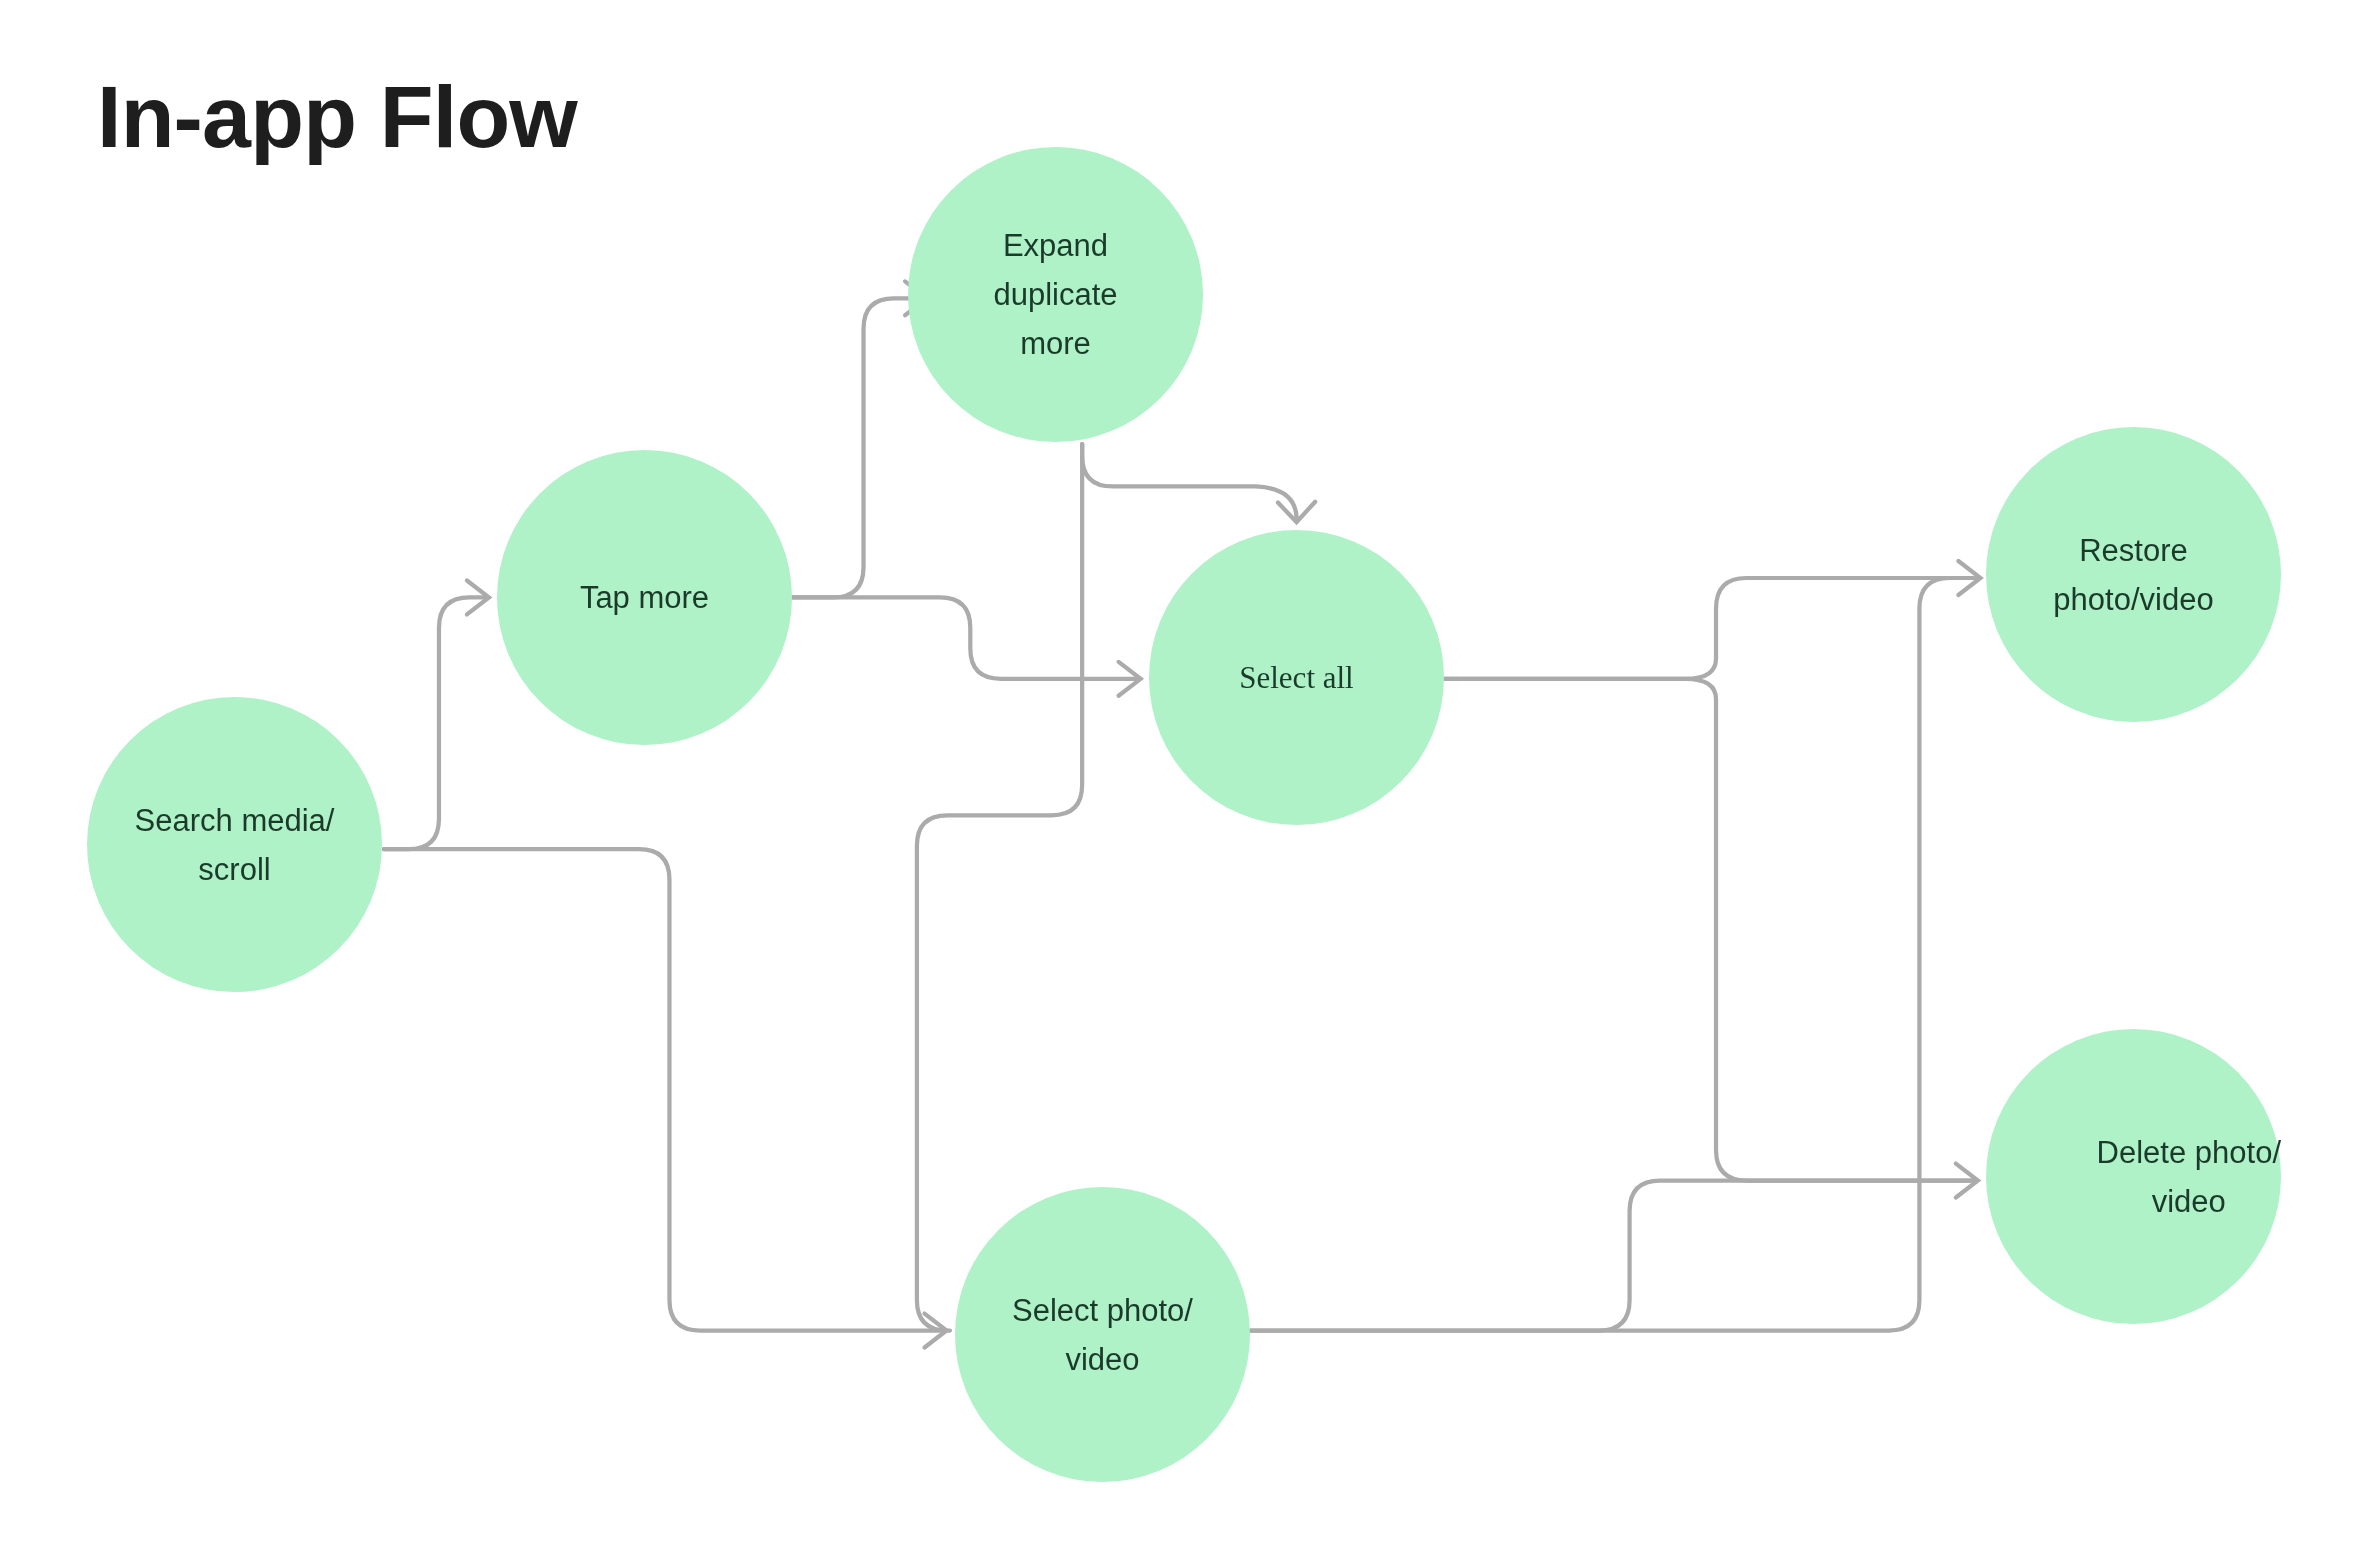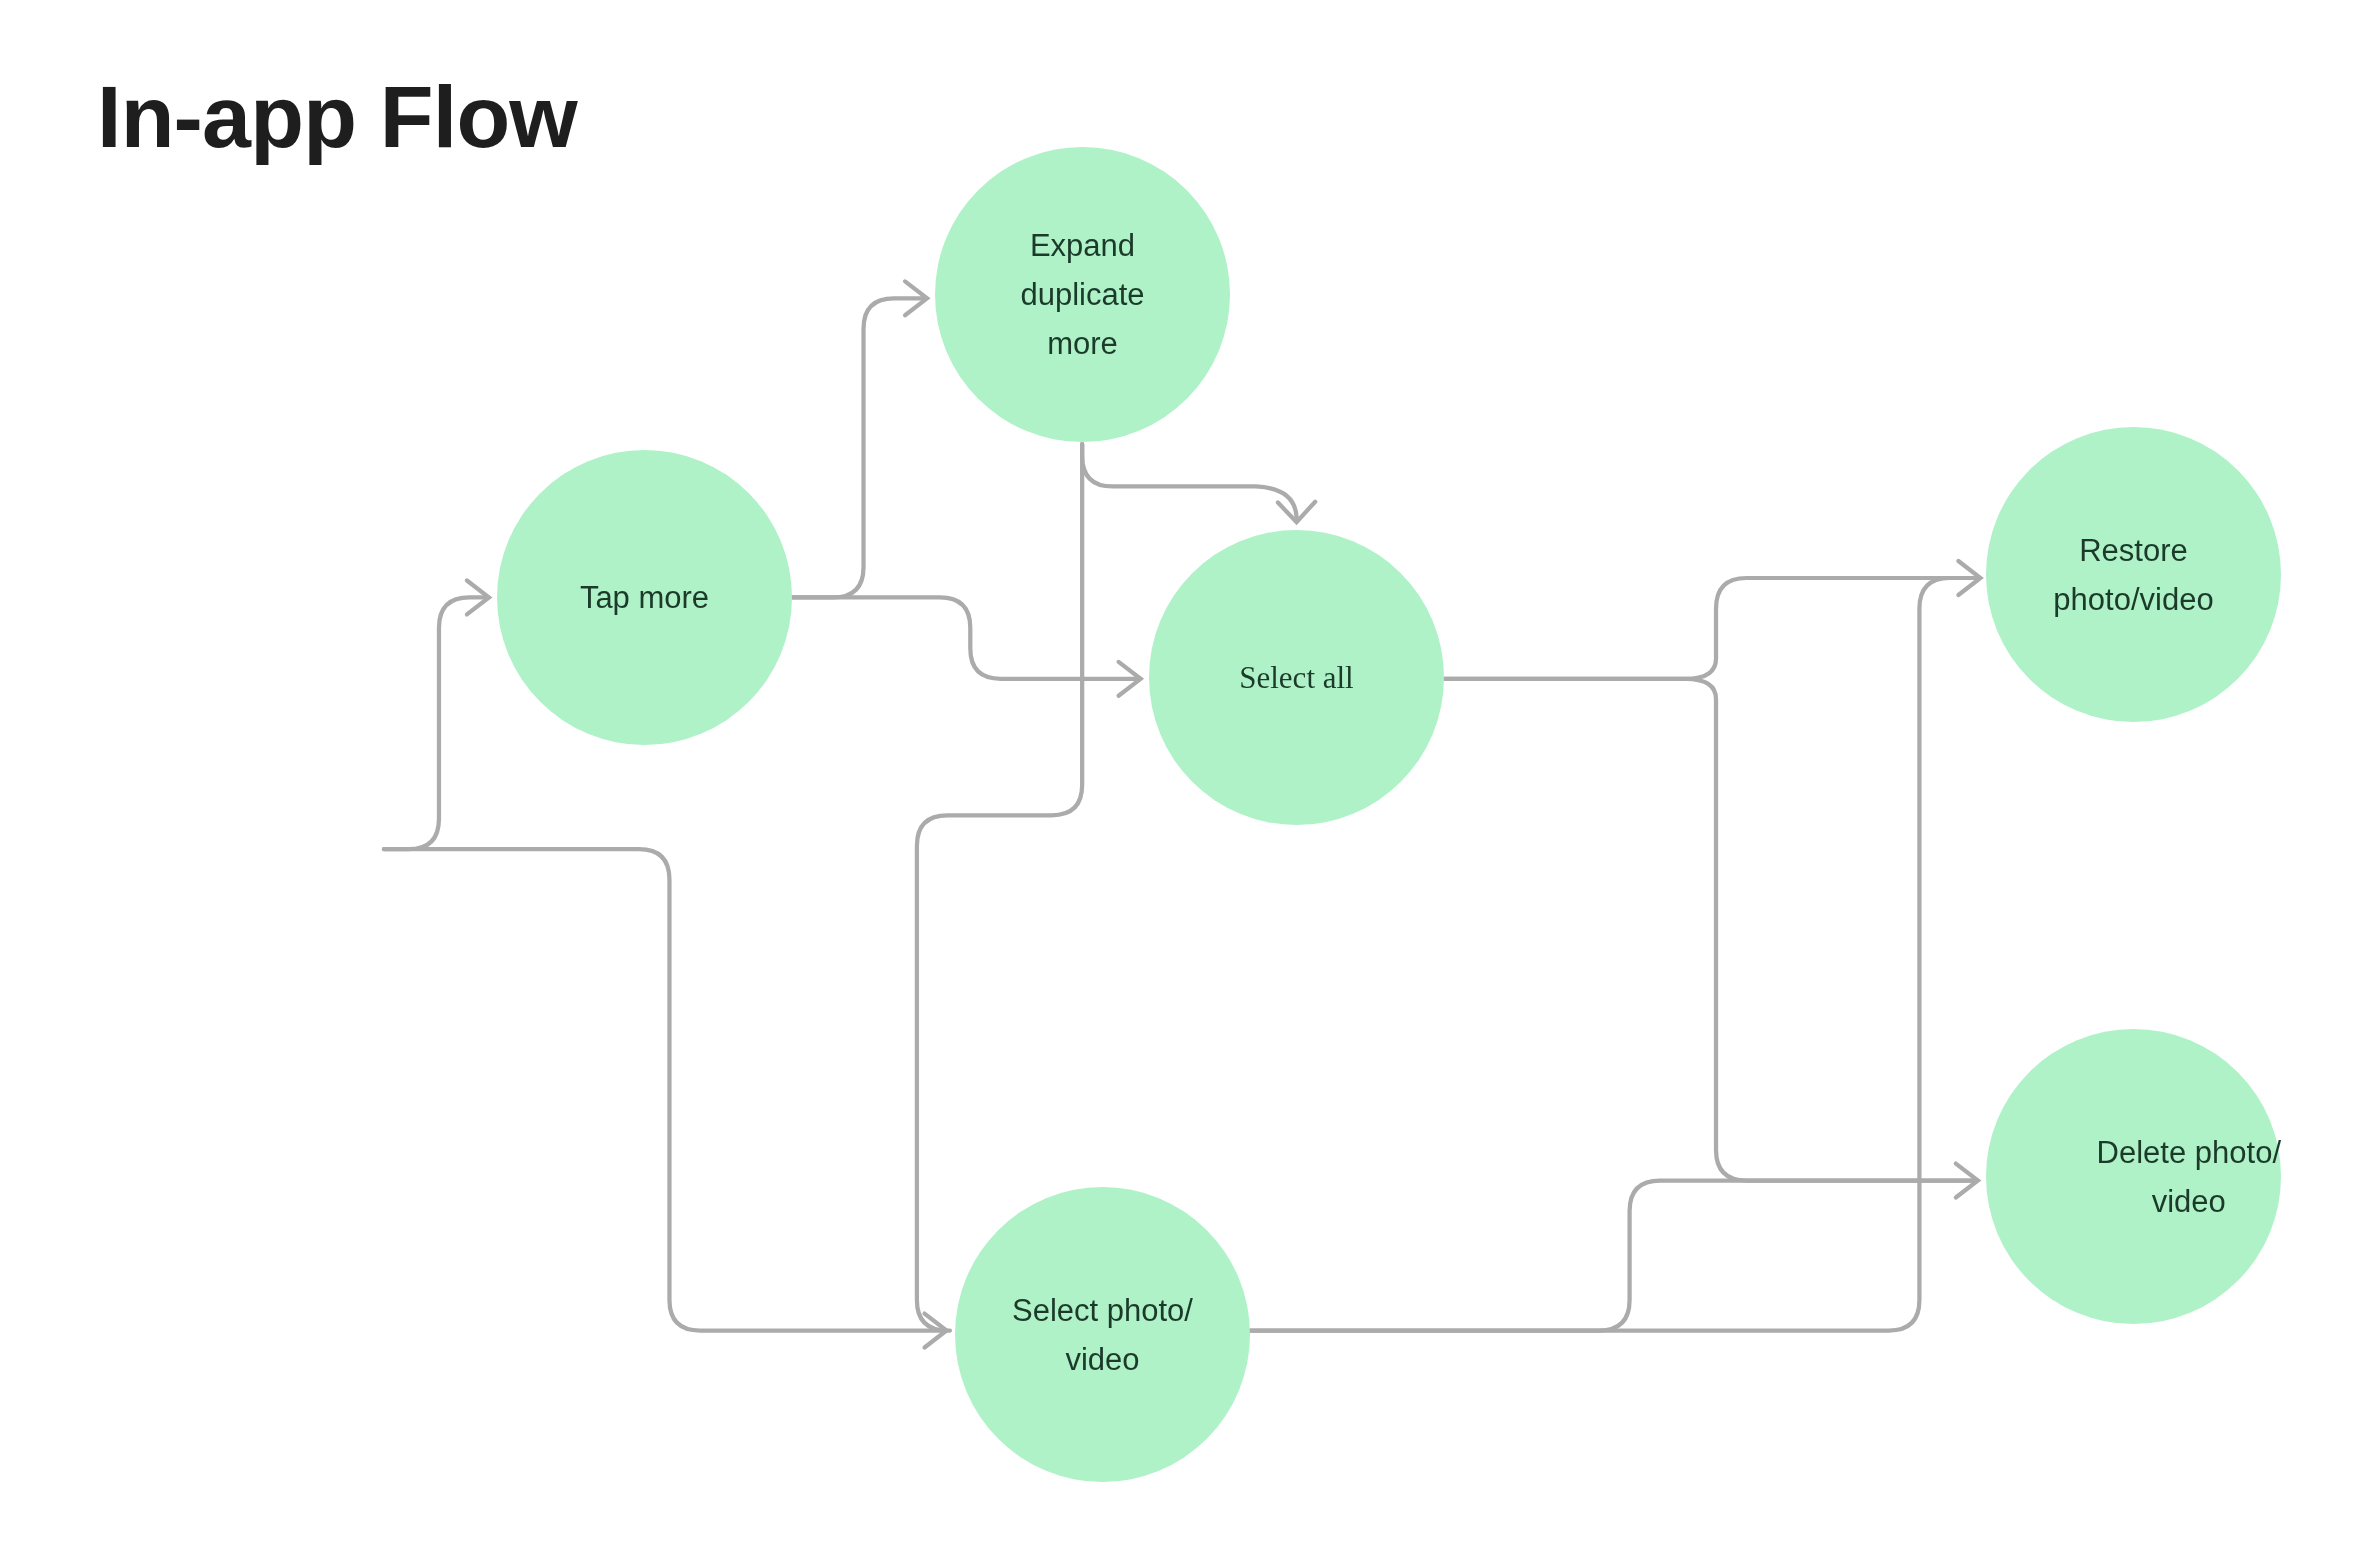--- a/index.html
+++ b/index.html
@@ -95,28 +95,34 @@
     <g>
       <path class="conn" d="M1704,801 L1989,801 Q2025,801 2025,777 L2025,718 Q2025,682 2061,682 L2334,682"></path>
       <path class="arrowhead" d="M2311,662 L2337,682 L2311,702"></path>
     </g>
 
     <g>
       <path class="conn" d="M1704,801 L1989,801 Q2025,801 2025,825 L2025,1357 Q2025,1393 2061,1393 L2331,1393"></path>
     </g>
   </svg>
 
+  <div class="node" style="left:87px;top:697px;">
+    <div class="node-label">
+      <span>Search media/</span>
+      <span>scroll</span>
+    </div>
+  </div>
 
   <div class="node" style="left:497px;top:450px;">
     <div class="node-label">
       <span>Tap more</span>
     </div>
   </div>
 
-  <div class="node" style="left:935px;top:147px;">
+  <div class="node" style="left:908px;top:147px;">
     <div class="node-label">
       <span>Expand</span>
       <span>duplicate</span>
       <span>more</span>
     </div>
   </div>
 
   <div class="node" style="left:1149px;top:530px;font-family:Liberation Serif, serif;">
     <div class="node-label">
       <span>Select all</span>

